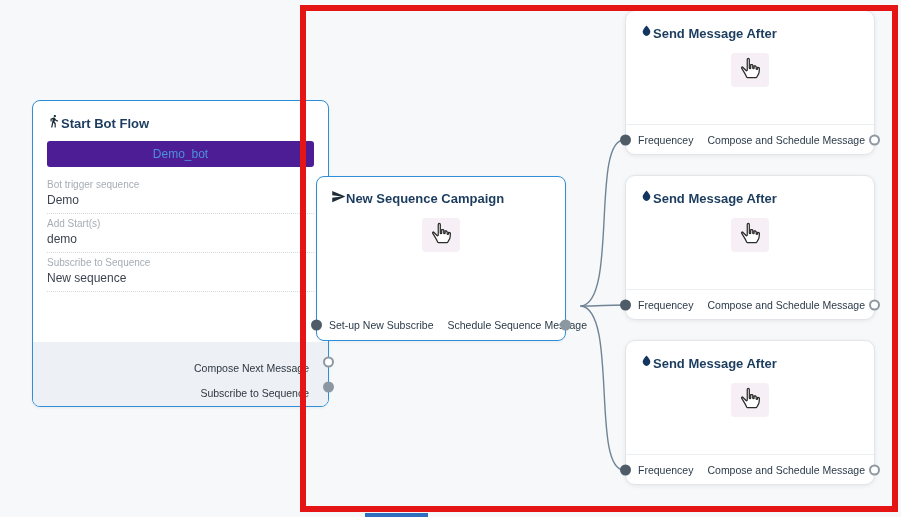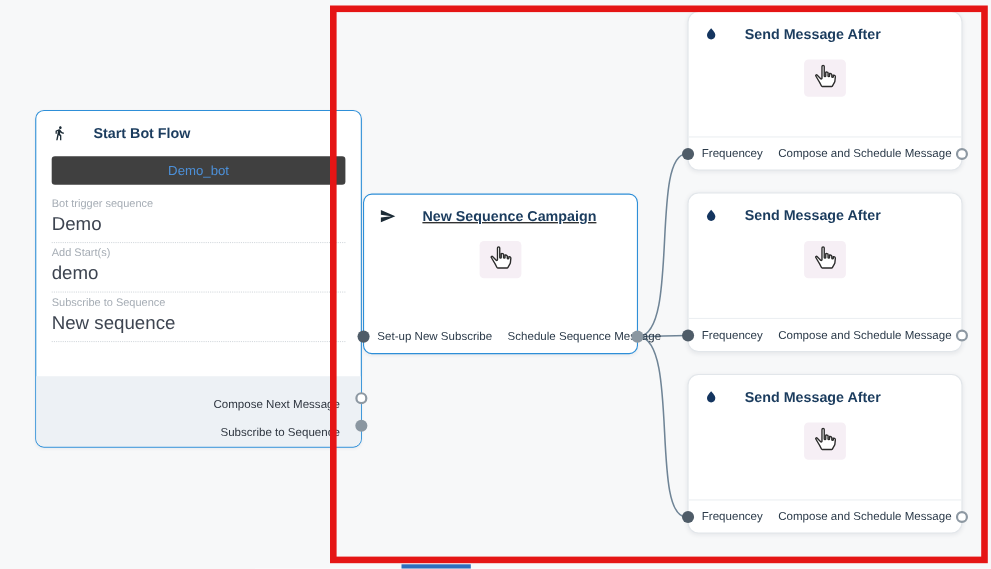--- a/index.html
+++ b/index.html
@@ -5,44 +5,44 @@
   html,body { margin:0; padding:0; }
   body { font-family: "Liberation Sans", sans-serif; background:#fff; }
   .canvas {
     position:relative; width:901px; height:517px;
     background:#f7f8f9; overflow:hidden;
   }
   
   .node { position:absolute; background:#fff; box-sizing:border-box; z-index:2; }
   .node-blue { border:1.5px solid #2e8fd8; border-radius:8px; box-shadow:0 1px 3px rgba(20,40,70,.06); }
   .node-plain { border:1px solid #e2e6ea; border-radius:10px; box-shadow:0 1px 4px rgba(26,40,60,.08); }
-  .node-header { display:flex; gap:24px; padding:12px 12px 6px 14px; }
+  .node-header { display:flex; align-items:center; gap:0; padding:12px 12px 6px 14px; }
   .node-title { font-size:13px; font-weight:bold; color:#1b3c5e; }
   
   .node-start { left:32px; top:100px; width:297px; height:307px; }
-  .bot-name-btn { margin:2px 14px 8px 14px; background:#404040; color:#4c90d9;
+  .bot-name-btn { margin:2px 14px 8px 14px; background:#4c1d95; color:#4c90d9;
     font-size:12px; text-align:center; padding:6px 0; border-radius:3px; cursor:pointer; }
   .fields { margin-left:14px; margin-right:14px; }
   .field { padding:4px 0 6px; border-bottom:1px dotted #d5dade; cursor:pointer; }
   .field-label { font-size:10px; color:#a6adb5; margin-bottom:3px; }
-  .field-value { font-size:17px; color:#3d4450; }
+  .field-value { font-size:12px; color:#3d4450; }
   .start-footer { position:absolute; left:0; right:0; bottom:0; background:#edf1f5;
     border-radius:0 0 7px 7px; padding:7px 0; }
   .out-row { position:relative; height:25px; display:flex; align-items:flex-end;
     justify-content:flex-end; padding-right:19px; font-size:10.5px; color:#2f3640; }
   
   .port { position:absolute; width:11px; height:11px; border-radius:50%;
     box-sizing:border-box; top:50%; transform:translateY(-50%); z-index:3; cursor:pointer; }
   .port-right { right:-6px; }
   .port-left { left:-6px; }
   .port-open { background:#fff; border:2px solid #8d98a2; }
   .port-out  { background:#8b97a1; }
   .port-in   { background:#4f5c68; }
   
-  .node-seq { left:330px; top:176px; width:250px; height:146px;text-decoration:underline; }
+  .node-seq { left:316px; top:176px; width:250px; height:165px; }
   .cursor-box { width:38px; height:34px; margin:4px auto 0 auto; background:#f6eff5;
     border-radius:4px; display:flex; align-items:center; justify-content:center; cursor:pointer; }
   .bar-footer { position:absolute; left:0; right:0; bottom:0; height:30px;
     display:flex; align-items:center; justify-content:space-between;
     padding:0 12px; font-size:10.5px; color:#2b3a49; box-sizing:border-box;gap:14px; }
   .bar-footer .lbl { white-space:nowrap; }
   
   .node-msg { left:625px; width:250px; height:145px; }
   .node-msg .bar-footer { border-top:1px solid #eceff2; }
   .pos-1 { top:10px; } .pos-2 { top:175px; } .pos-3 { top:340px; }

